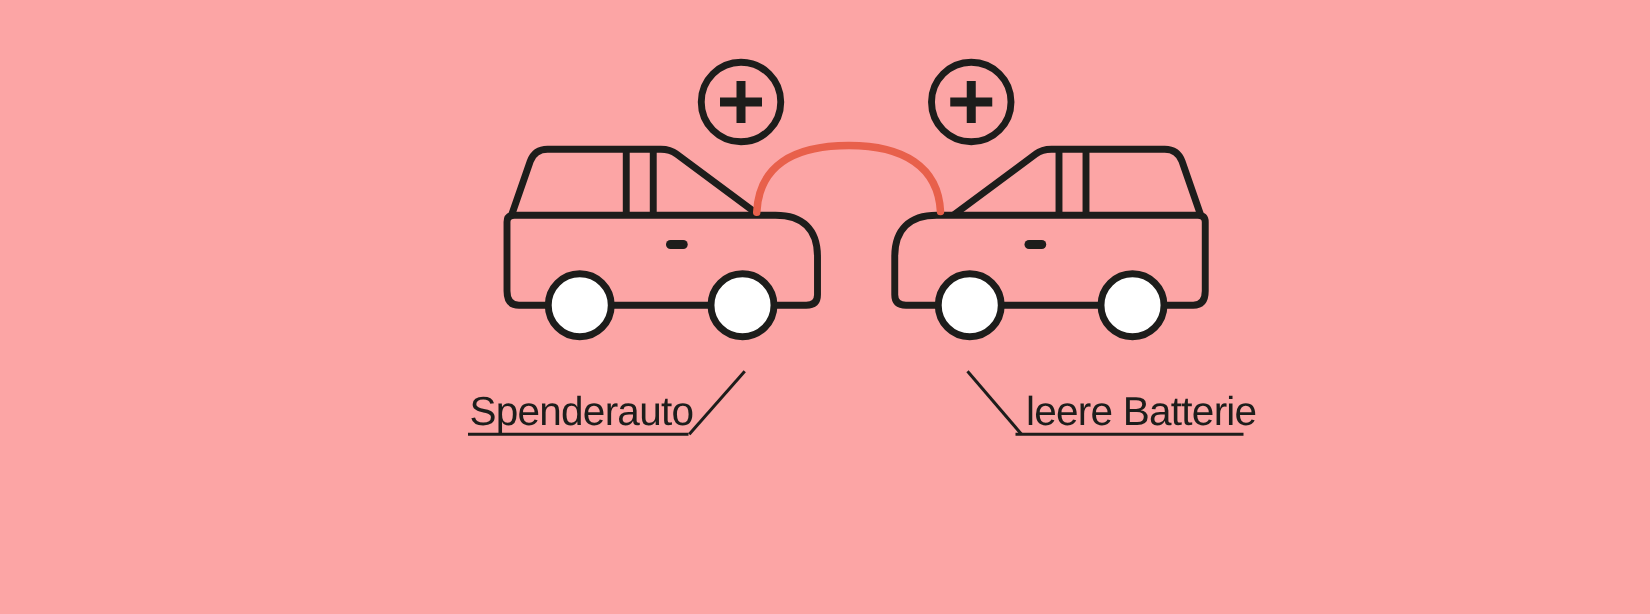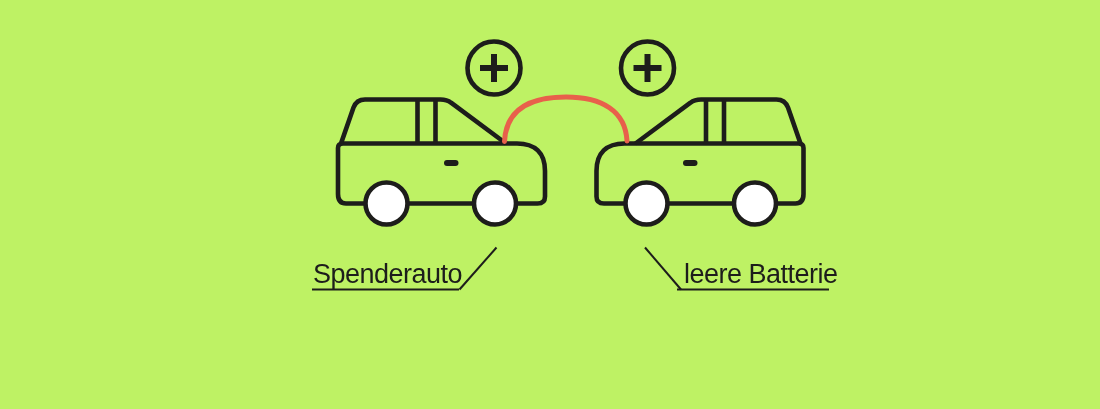--- a/index.html
+++ b/index.html
@@ -6,21 +6,21 @@
     margin: 0;
     padding: 0;
     background: #ffffff;
     width: 1100px;
     height: 409px;
     overflow: hidden;
   }
   .canvas {
     width: 1100px;
     height: 409px;
-    background: #bef264;
+    background: #fca5a5;
   }
   svg { display: block; }
   .label-text {
     font-family: "Liberation Sans", sans-serif;
     font-size: 27px;
     font-weight: 400;
     letter-spacing: -0.5px;
   }
 </style>
 </head>

